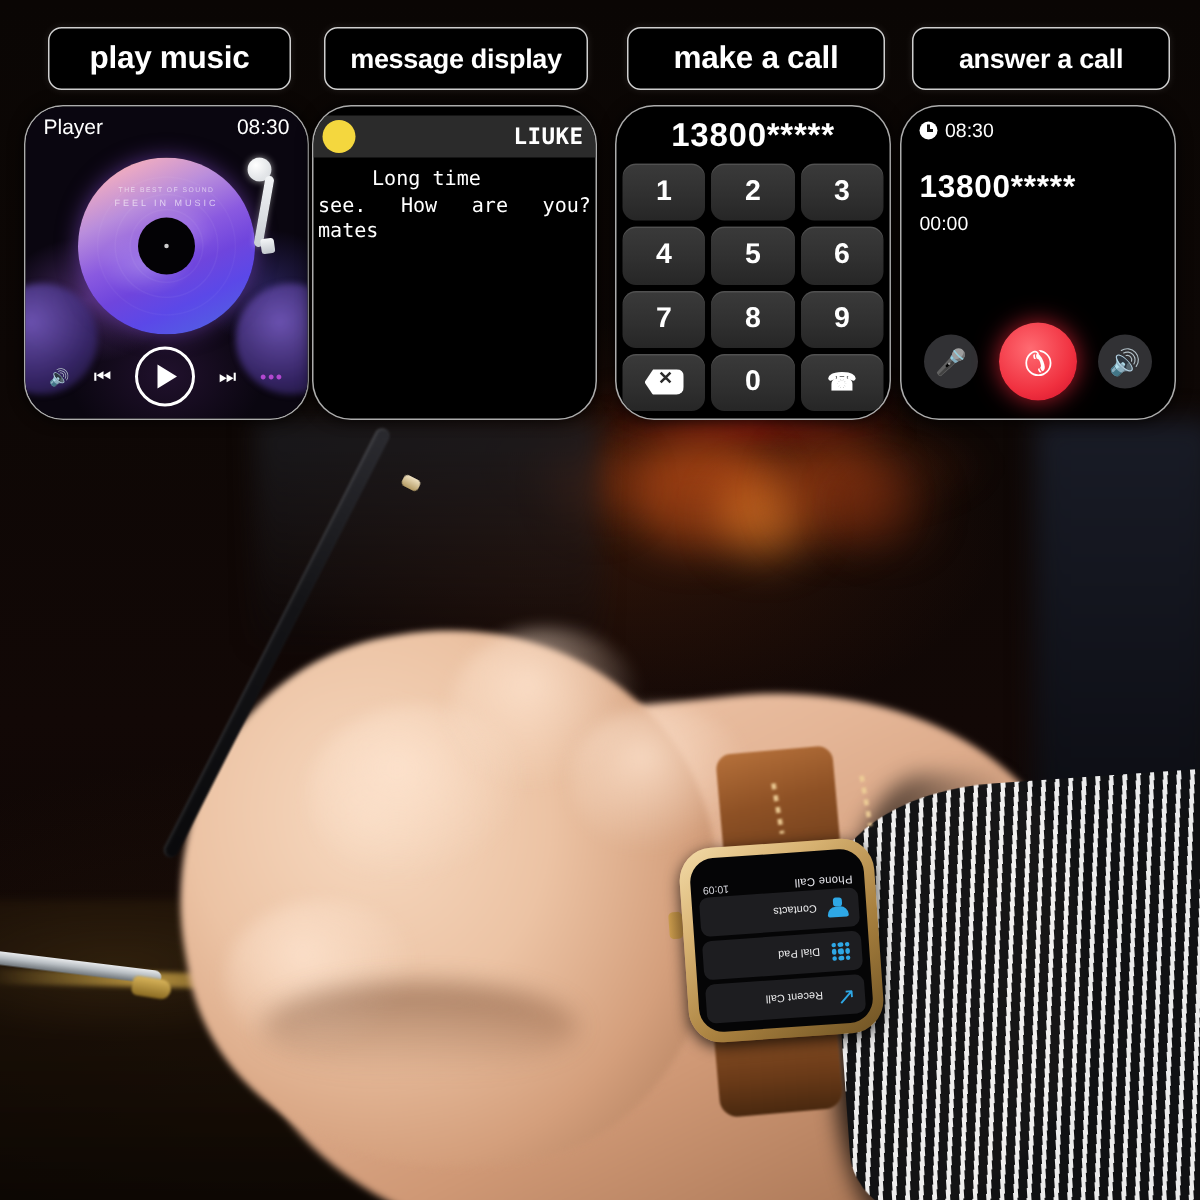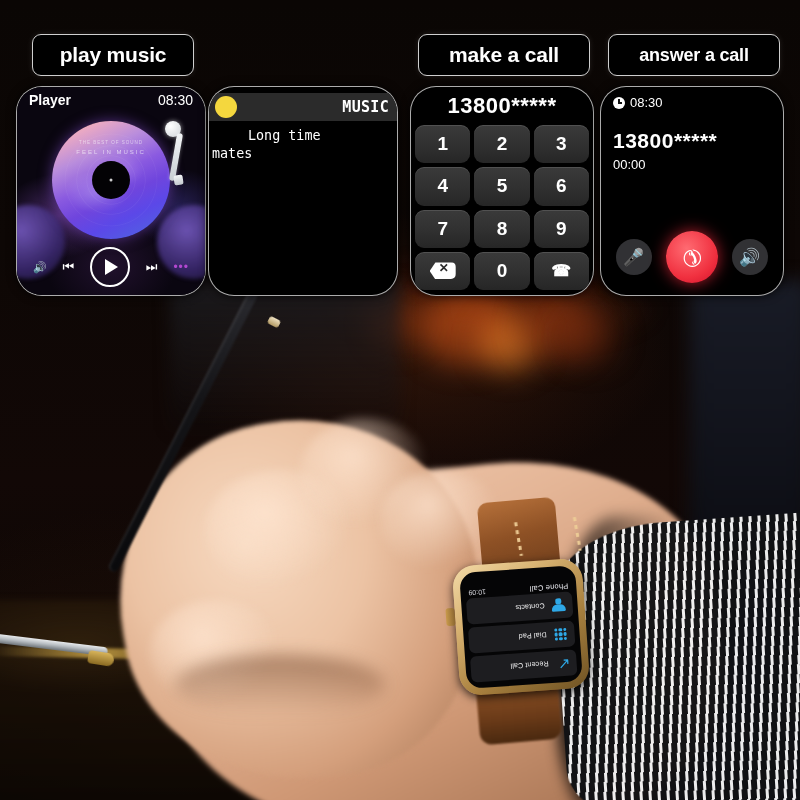--- a/index.html
+++ b/index.html
@@ -238,21 +238,21 @@
     gap:1.5px; padding:1.5px;
   }
   .ic-dialpad i { background:#2ea8e6; border-radius:50%; display:block; }
   
   .ic-recent::before {
     content:"↙"; position:absolute; left:0; top:-2px;
     color:#2ea8e6; font-size:15px; line-height:18px;
   }
 
   
-  .panels { position:absolute; left:0; top:16px; width:735px; height:300px; }
+  .panels { position:absolute; left:0; top:0; width:735px; height:300px; }
 
   
   .pill {
     position:absolute;
     background:#000;
     border:1.6px solid #cfcfcf;
     border-radius:9px;
     display:flex; align-items:center; justify-content:center;
     color:#fff;
     font-weight:700;
@@ -272,21 +272,21 @@
     overflow:hidden;
     box-shadow: 0 0 10px rgba(0,0,0,.8);
   }
 
   
   .mus-head {
     position:absolute; left:0; top:0; width:100%; height:26px;
     display:flex; justify-content:space-between; align-items:center;
     padding:0 12px; z-index:5;
   }
-  .mus-app  { color:#fff; font-size:14px;font-weight:bold; }
+  .mus-app  { color:#fff; font-size:14px; }
   .mus-time { color:#fff; font-size:14px; }
 
   .mus-bg {
     position:absolute; inset:0;
     background:
       radial-gradient(ellipse 80px 60px at 22% 62%, rgba(120,70,170,.55), rgba(0,0,0,0) 70%),
       radial-gradient(ellipse 70px 55px at 86% 58%, rgba(70,60,160,.45), rgba(0,0,0,0) 70%),
       radial-gradient(ellipse 90px 70px at 50% 86%, rgba(60,30,80,.45), rgba(0,0,0,0) 72%),
       #0a0610;
   }
@@ -582,28 +582,37 @@
         <span class="c-ico c-vol">🔊</span>
         <span class="c-ico c-prev">⏮</span>
         <span class="playbtn">
           <span></span>
         </span>
         <span class="c-ico c-next">⏭</span>
         <span class="c-ico c-more">•••</span>
       </div>
     </div>
 
+    <div class="pill small" style="left:216px; top:18px; width:176px; height:42px;">
+      <span>message display</span>
+    </div>
 
     <div class="screen" style="left:208px; top:70px; width:190px; height:210px;">
       <div class="msg-head">
         <span class="avatar"></span>
-        <span class="msg-name">MUSIC</span>
+        <span class="msg-name">LIUKE</span>
       </div>
       <div class="msg-body">
         <div class="msg-line first">Long  time</div>
+        <div class="msg-line just">
+          <span>see.</span>
+          <span>How</span>
+          <span>are</span>
+          <span>you?</span>
+        </div>
         <div class="msg-line">mates</div>
       </div>
     </div>
 
     <div class="pill" style="left:418px; top:18px; width:172px; height:42px;">
       <span>make a call</span>
     </div>
 
     <div class="screen" style="left:410px; top:70px; width:184px; height:210px;">
       <div class="dial-num">13800*****</div>

